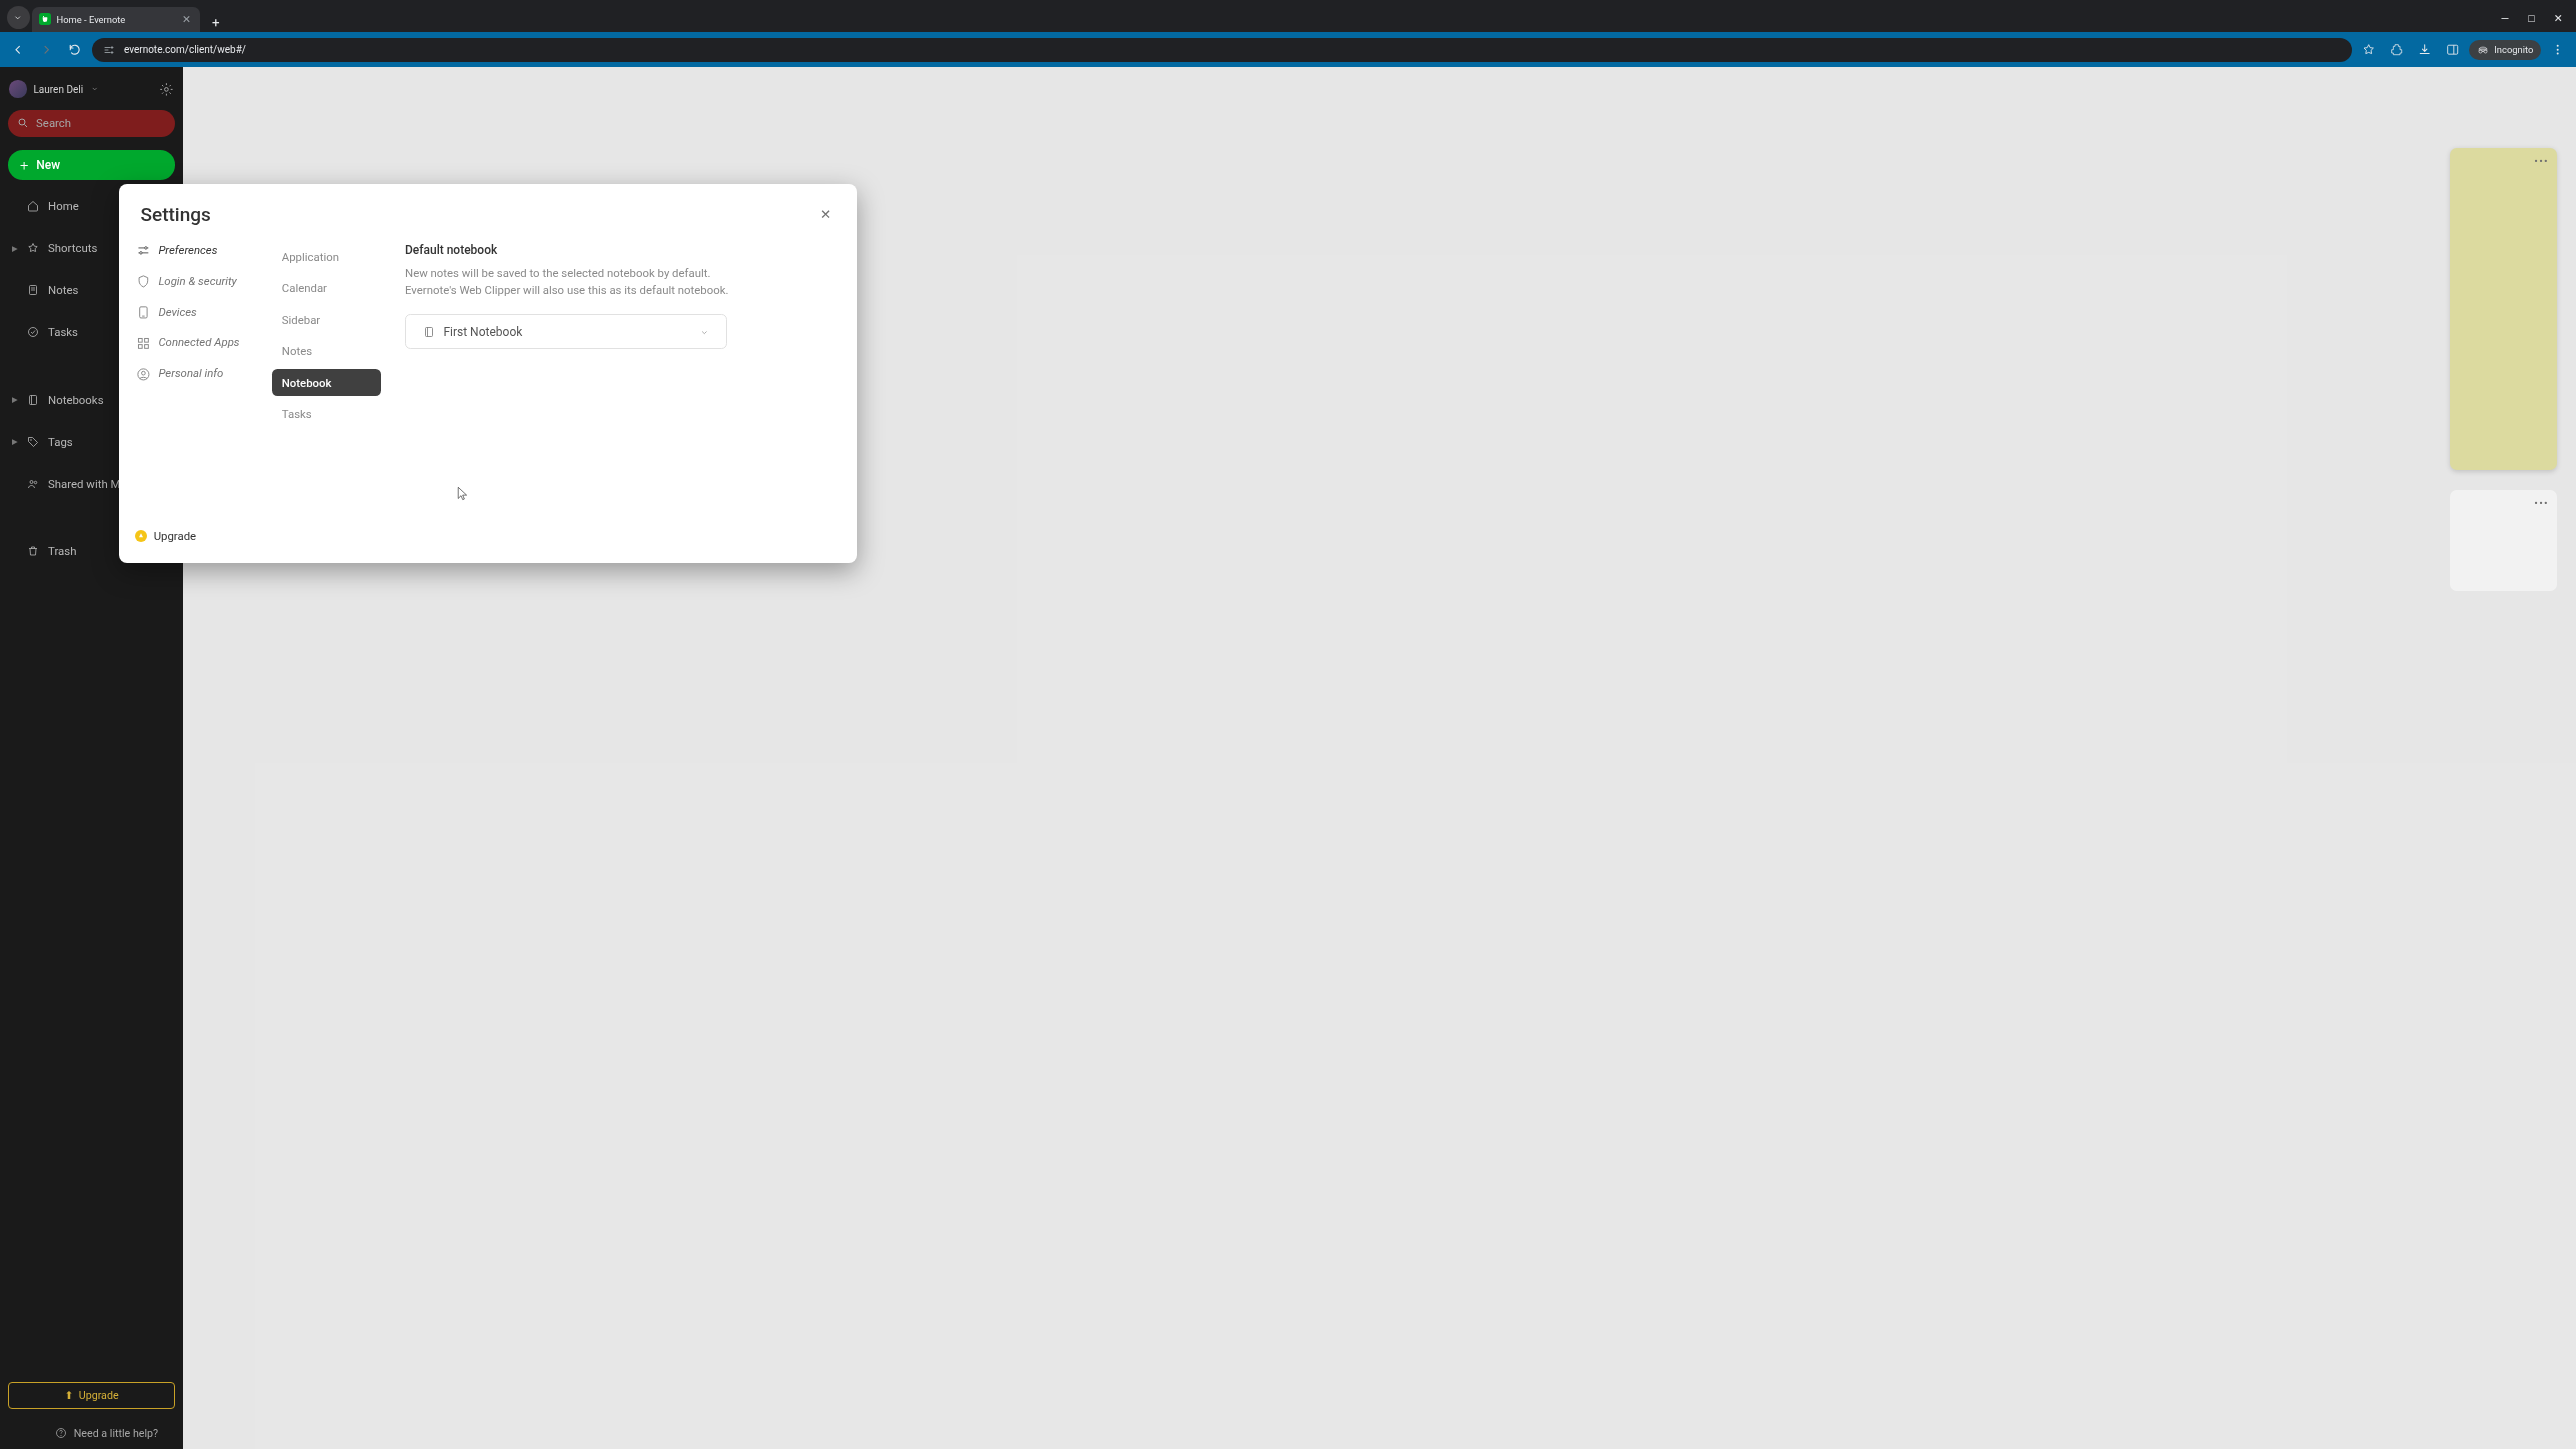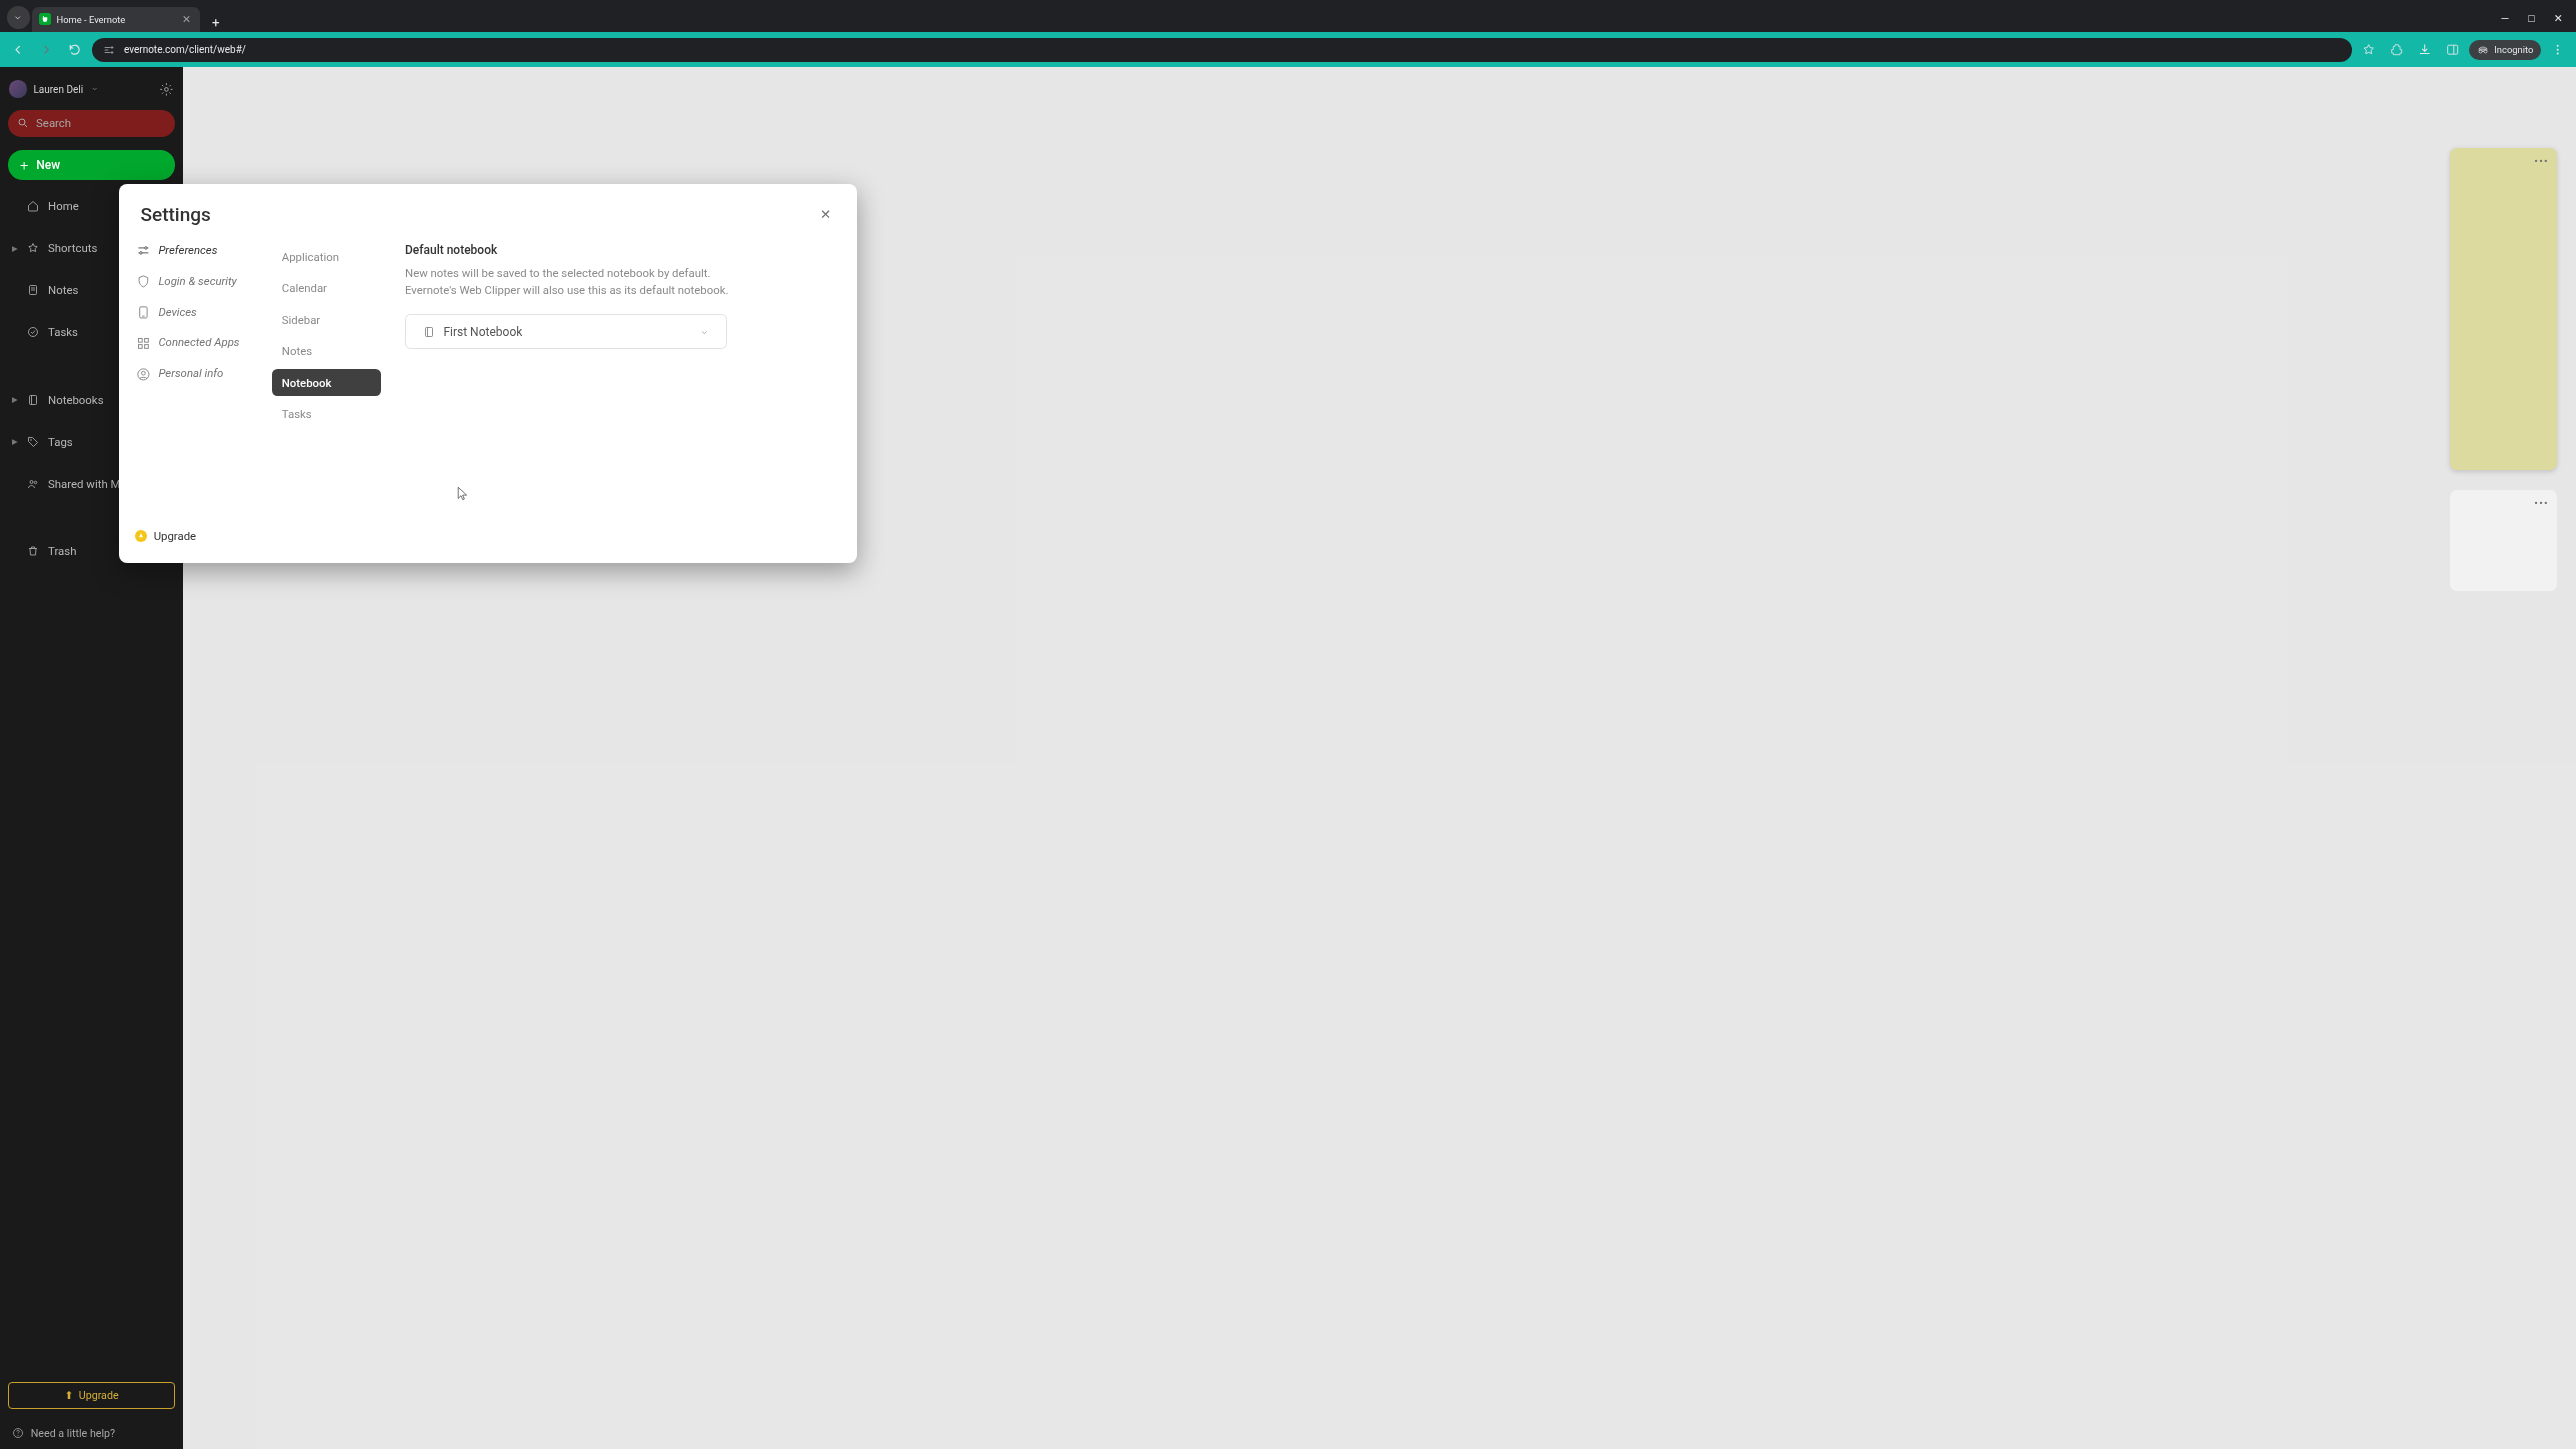--- a/index.html
+++ b/index.html
@@ -12,21 +12,21 @@
   .tab-drop { width:23px; height:23px; margin:0 2.7px 2.7px 2.7px; border-radius:50%; background:#3c3c3f; display:flex; align-items:center; justify-content:center; }
   .tab { background:#35363a; height:25.5px; border-radius:6.7px 6.7px 0 0; display:flex; align-items:center; padding:0 6.7px; gap:5.4px; min-width:168px; }
   .tab .favicon { width:12px; height:12px; background:#00a82d; border-radius:2.7px; display:flex; align-items:center; justify-content:center; }
   .tab .favicon svg { width:8px; height:8px; fill:#fff; }
   .tab-title { color:#e8eaed; font-size:9.4px; flex:1; white-space:nowrap; overflow:hidden; text-overflow:ellipsis; }
   .tab-close { color:#9aa0a6; font-size:10.7px; padding:1.3px 2.7px; }
   .new-tab { width:20px; height:20px; margin-left:5.4px; display:flex; align-items:center; justify-content:center; color:#e8eaed; font-size:13.4px; }
   .window-controls { margin-left:auto; display:flex; gap:19px; padding:0 13.4px 6.7px 0; color:#e8eaed; }
   .window-controls span { font-size:10.7px; }
 
-  .toolbar { height:35px; background:#14b8a6; display:flex; align-items:center; padding:0 6.7px; gap:5.4px; }
+  .toolbar { height:35px; background:#0369a1; display:flex; align-items:center; padding:0 6.7px; gap:5.4px; }
   .nav-btn { width:23px; height:23px; display:flex; align-items:center; justify-content:center; color:#9aa0a6; border-radius:50%; }
   .nav-btn.enabled { color:#e8eaed; }
   .addr { flex:1; height:24px; background:#202124; border-radius:12px; display:flex; align-items:center; padding:0 9.4px; gap:6.7px; }
   .addr .site-chip { width:16px; height:16px; display:flex; align-items:center; justify-content:center; color:#9aa0a6; }
   .addr-url { color:#e8eaed; font-size:10px; }
   .toolbar-right { display:flex; align-items:center; gap:4px; }
   .icon-btn { width:24px; height:24px; display:flex; align-items:center; justify-content:center; color:#e8eaed; border-radius:50%; }
   .incognito-pill { display:flex; align-items:center; gap:5.4px; background:#3c4043; color:#e8eaed; padding:4px 8px; border-radius:12px; font-size:9.4px; }
 
   
@@ -40,21 +40,21 @@
   .ev-user-row .chev { color:#888; }
   .ev-gear { margin-left:auto; color:#a6a6a6; }
   .ev-search { margin:6.7px 8px; height:27px; background:#7f1d1d; border-radius:13.4px; display:flex; align-items:center; padding:0 9.4px; gap:6.7px; color:#a6a6a6; font-size:11.4px; }
   .ev-new { margin:6.7px 8px; height:29.5px; background:#00a82d; border-radius:14.8px; display:flex; align-items:center; padding:0 12px; gap:8px; color:#fff; font-size:12px; font-weight:500; }
   .ev-nav { display:flex; flex-direction:column; padding:6.7px 0;gap:16px; }
   .ev-item { display:flex; align-items:center; gap:8px; padding:6px 12px; color:#b8b8b8; font-size:11.4px; }
   .ev-item .exp { width:6.7px; color:#777; font-size:7.4px; }
   .ev-item .ic { width:13.4px; display:flex; justify-content:center; }
   .ev-spacer { flex:1; }
   .ev-upgrade-btn { margin:8px; border:0.7px solid #c9a227; color:#d4af37; border-radius:4px; height:27px; display:flex; align-items:center; justify-content:center; gap:5.4px; font-size:10.7px; }
-  .ev-help { padding:9.4px 12px; color:#a6a6a6; font-size:10.7px; display:flex; align-items:center; gap:6.7px; }
+  .ev-help { padding:9.4px 12px; color:#a6a6a6; font-size:10.7px; display:flex; align-items:center; gap:6.7px;margin-left:43px; }
 
   
   .ev-main { flex:1; position:relative; background:#f3f3f3; }
   .ev-hero { height:107px; background:linear-gradient(#cfd1d4,#b6b8bb); filter:blur(0.7px) brightness(0.95); display:flex; align-items:flex-start; padding:17.4px 20px; }
   .ev-greeting { color:#828487; font-size:20px; font-weight:600; text-shadow:0 0.7px 0.7px rgba(255,255,255,0.3); }
   .ev-date { margin-left:auto; color:#5f5f5f; font-size:10px; font-weight:600; letter-spacing:0.3px; align-self:center; }
   .ev-customize { margin-left:12px; background:#fff; border-radius:5.4px; padding:6.7px 10.7px; display:flex; align-items:center; gap:5.4px; font-size:10.7px; color:#333; align-self:flex-start; margin-top:-1.3px; box-shadow:0 0.7px 2px rgba(0,0,0,0.15);}
   .ev-card { position:absolute; right:19px; top:81px; width:107px; height:322px; background:#e8e6a8; border-radius:6.7px; box-shadow:0 1.3px 5.4px rgba(0,0,0,0.15); }
   .ev-card .dots { position:absolute; top:6.7px; right:8px; color:#777; letter-spacing:1.3px; }
   .ev-lower { position:absolute; right:19px; top:423px; width:107px; height:101px; background:#fff; border-radius:6.7px; }

